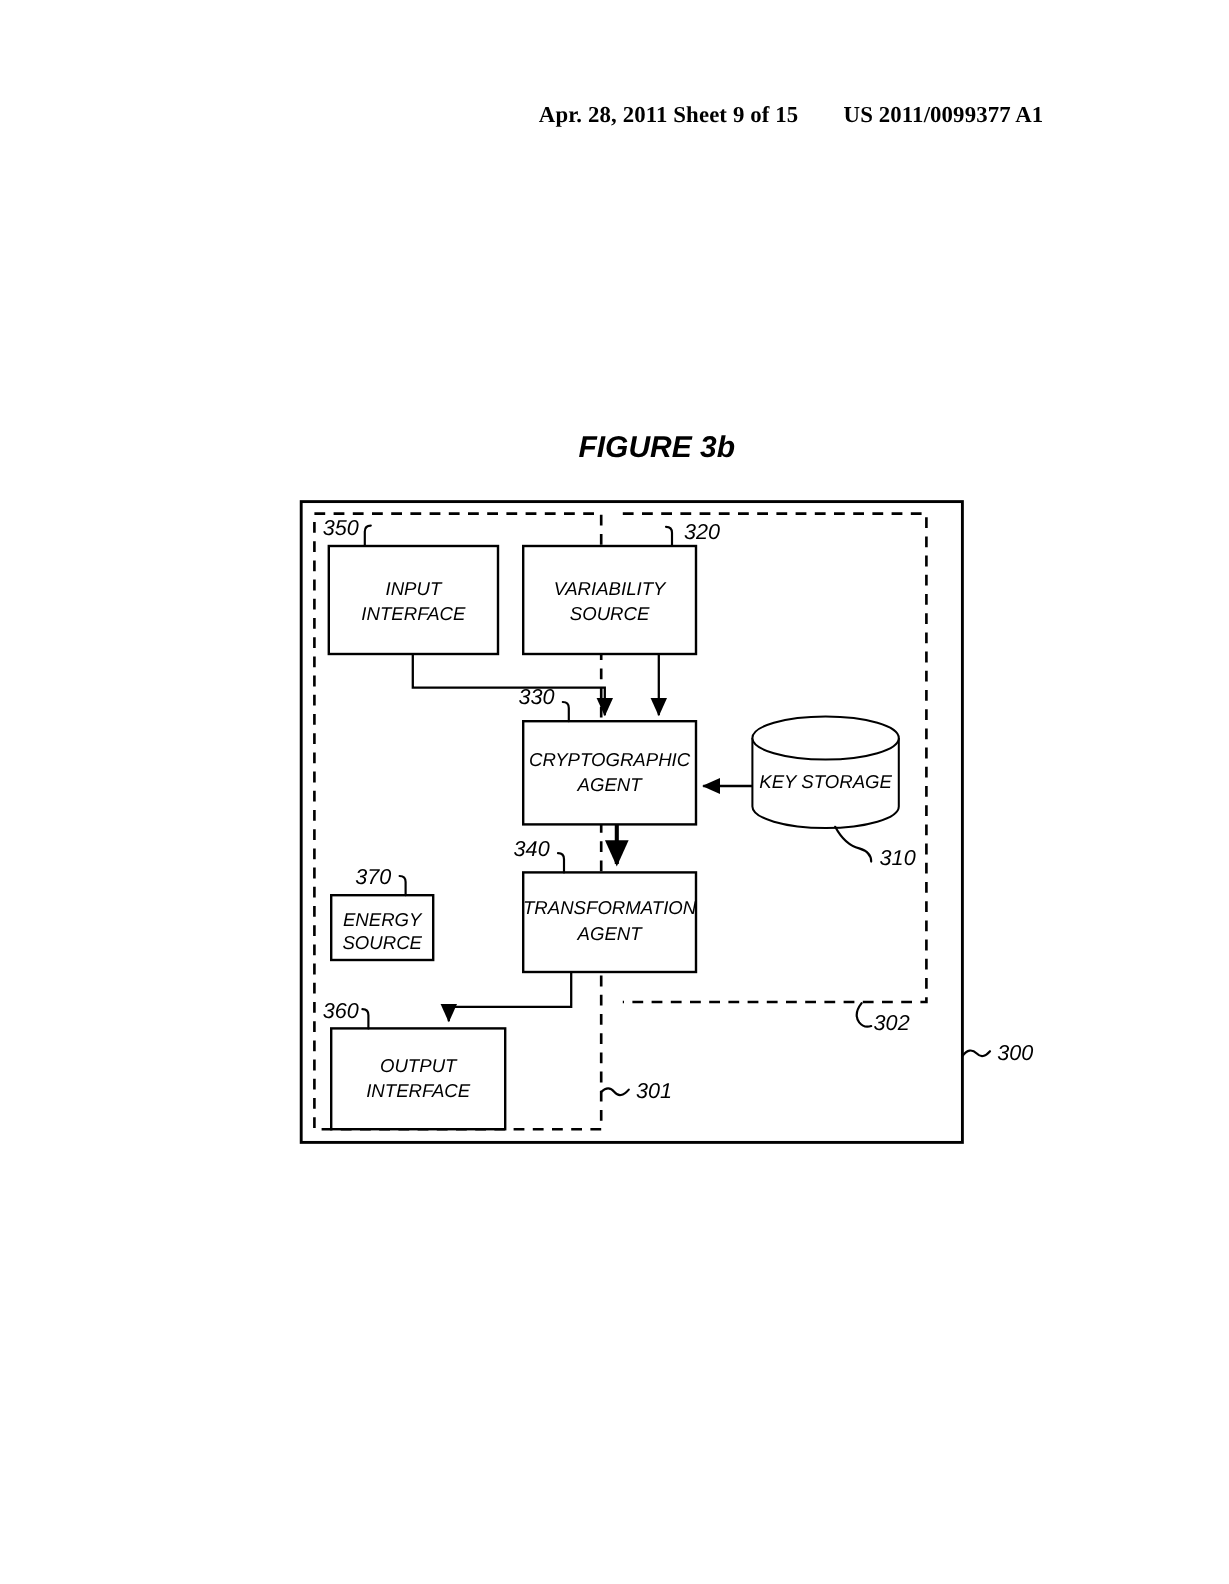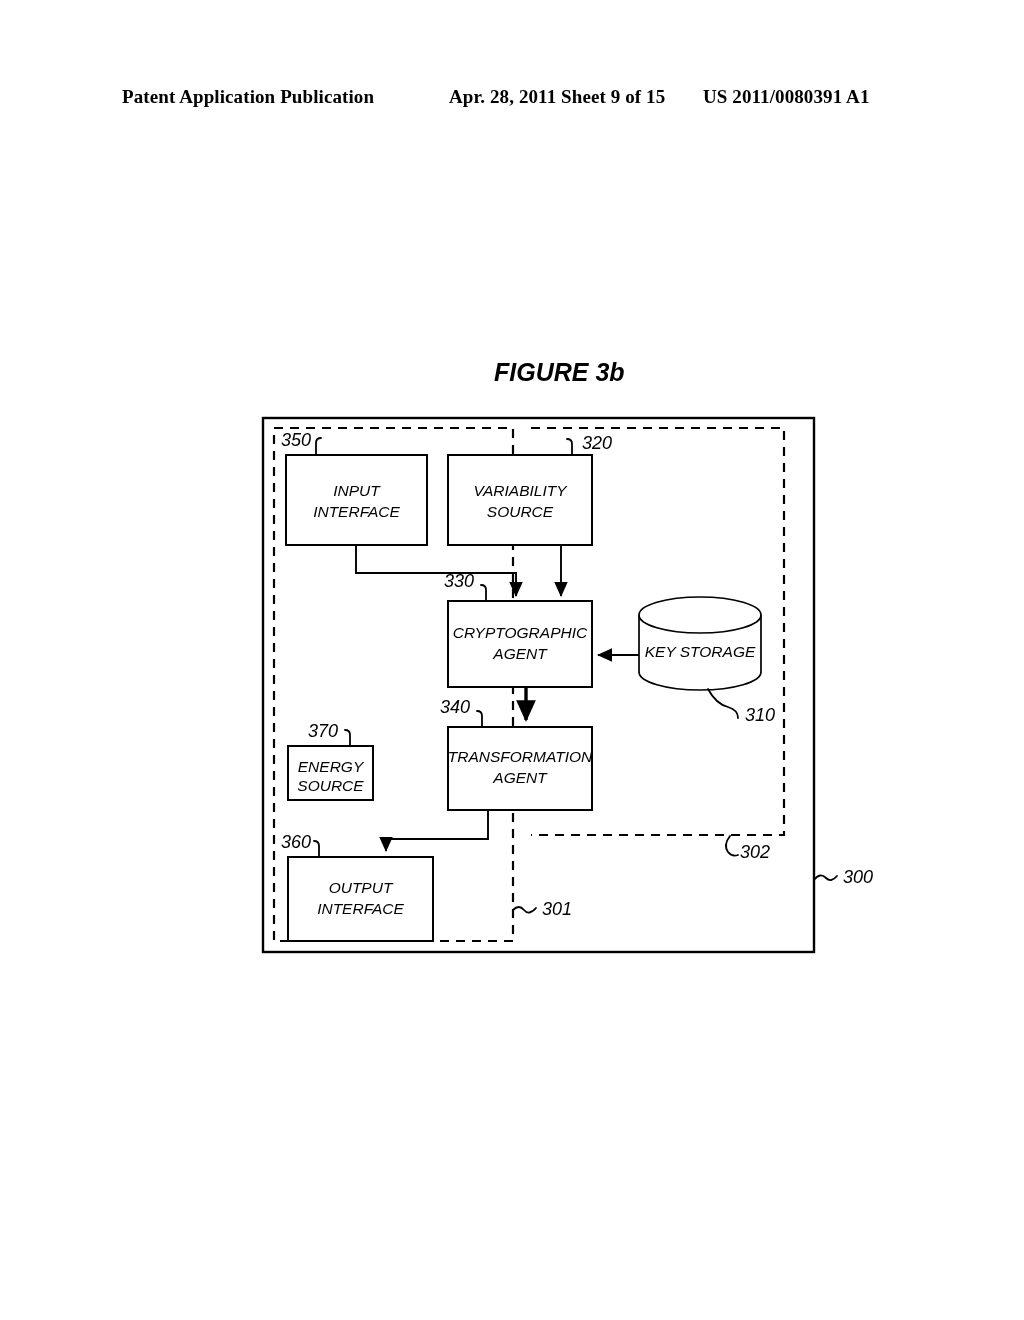--- a/index.html
+++ b/index.html
@@ -44,21 +44,21 @@
   }
   #page-header .hdr-right {
     position: absolute;
     left: 703px;
     white-space: nowrap;
   }
 
   
   #figure-area {
     position: absolute;
-    left: 16px;
+    left: 4px;
     top: 0;
     width: 836px;
     height: 1320px;
   }
   #figure-svg {
     position: absolute;
     left: 0;
     top: 0;
     display: block;
   }
@@ -117,23 +117,22 @@
     fill: none;
     stroke: #000000;
     stroke-width: 1.8;
     stroke-linecap: round;
   }
 </style>
 </head>
 <body>
 
 <div id="page-header">
-  <span class="hdr-left">Patent Application Publication</span>
   <span class="hdr-mid">Apr. 28, 2011  Sheet 9 of 15</span>
-  <span class="hdr-right">US 2011/0080391 A1</span>
+  <span class="hdr-right">US 2011/0099377 A1</span>
 </div>
 
 <div id="figure-area">
 <svg id="figure-svg" width="1024" height="1320" viewBox="0 0 1024 1320" xmlns="http://www.w3.org/2000/svg">
 
   <defs>
     <marker id="arrowSm" markerWidth="9" markerHeight="9" refX="7.5" refY="4" orient="auto" markerUnits="strokeWidth">
       <path d="M0,0.4 L8,4 L0,7.6 z" fill="#000"></path>
     </marker>
     <marker id="arrowThick" markerWidth="7" markerHeight="7" refX="5.8" refY="3.2" orient="auto" markerUnits="strokeWidth">

